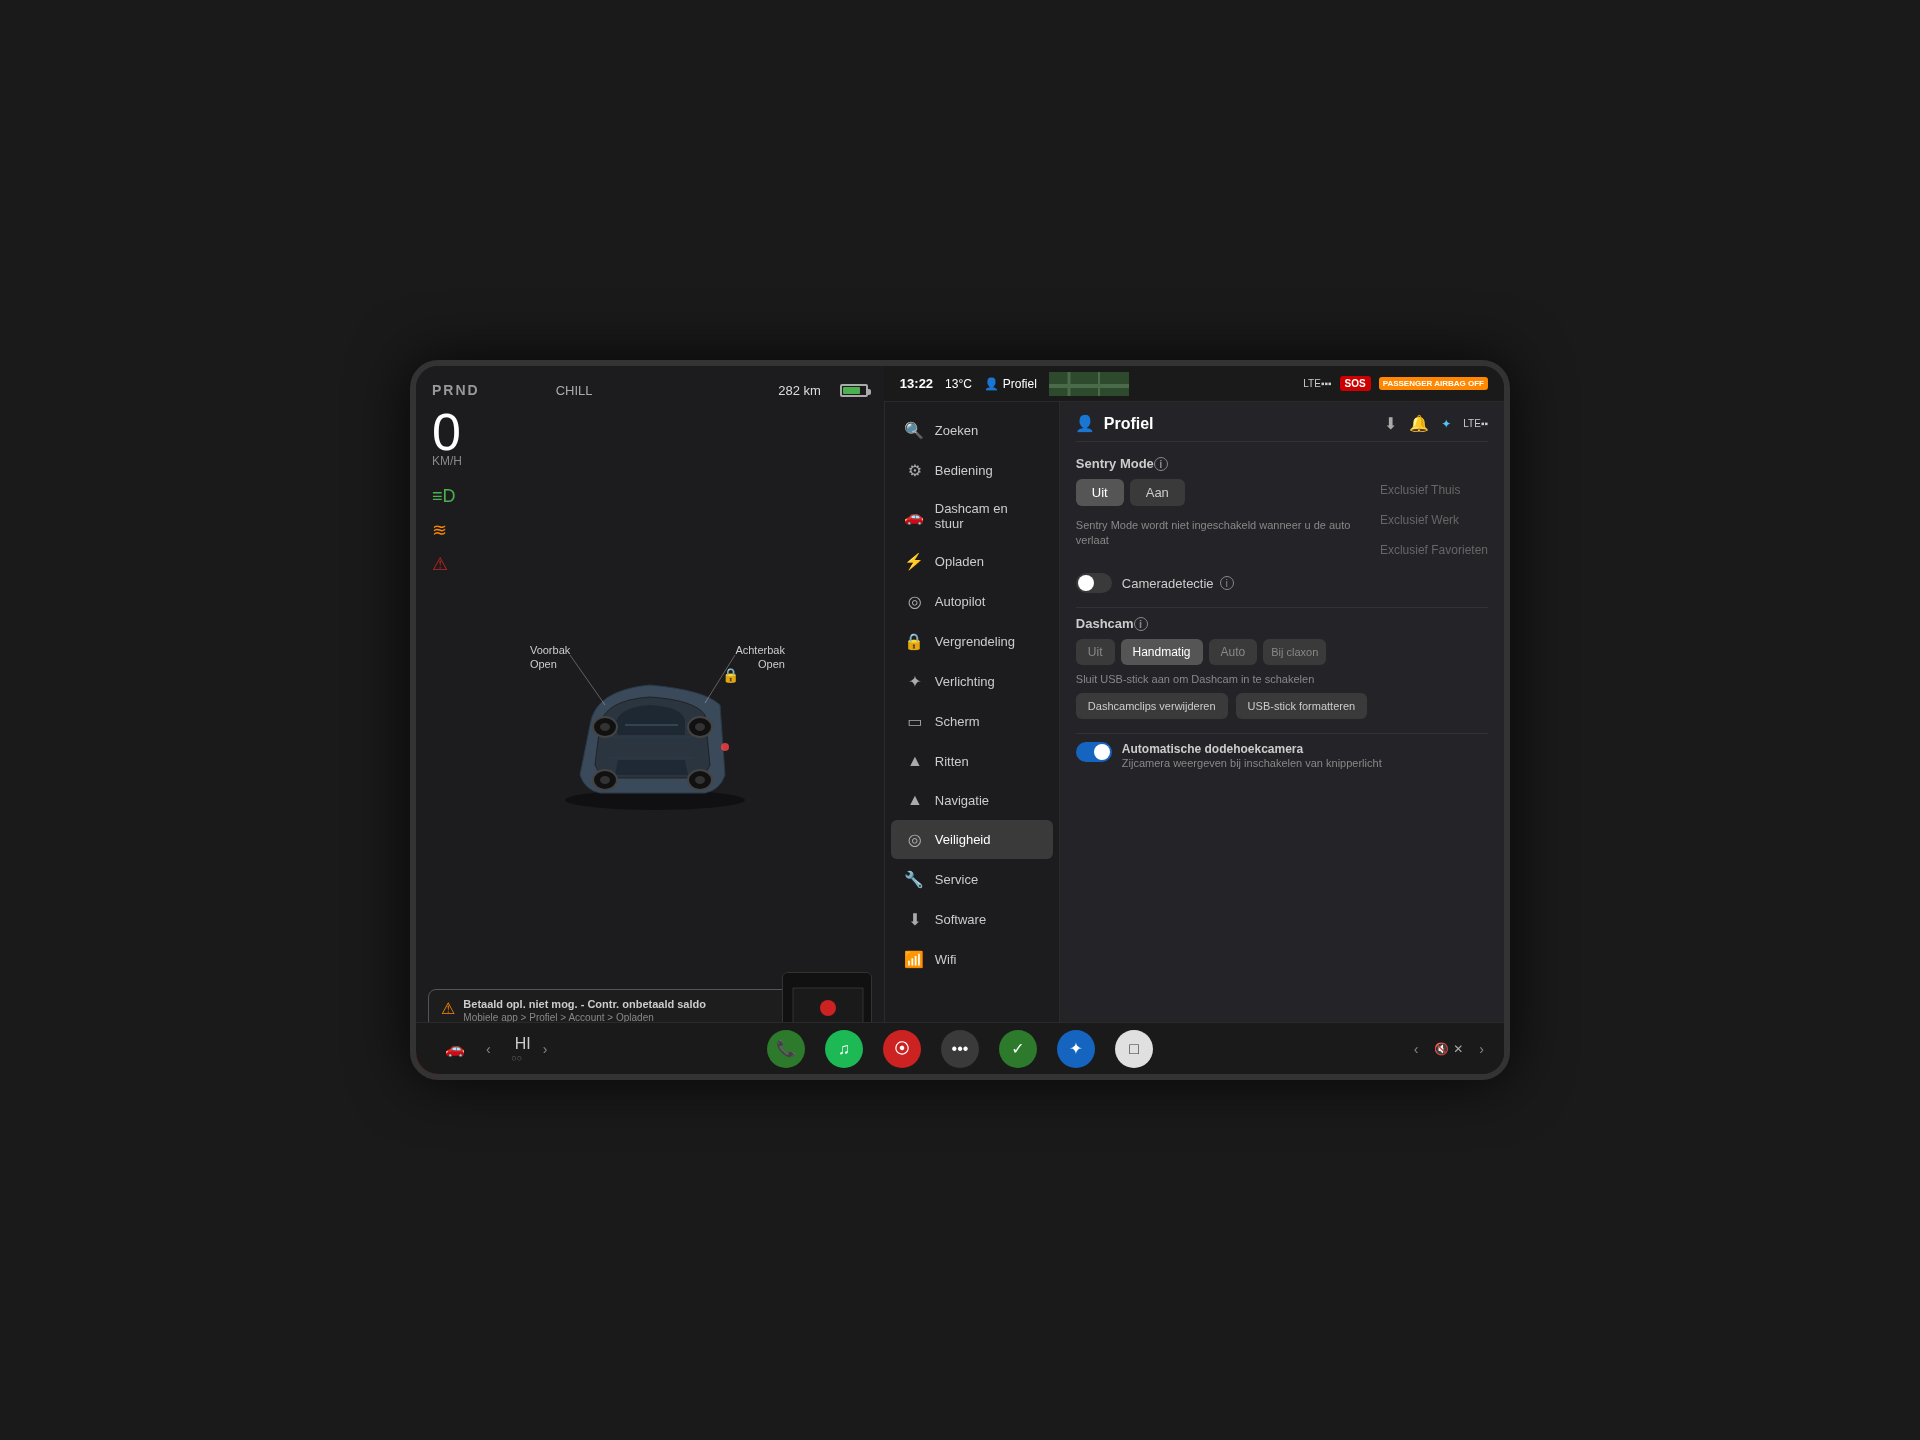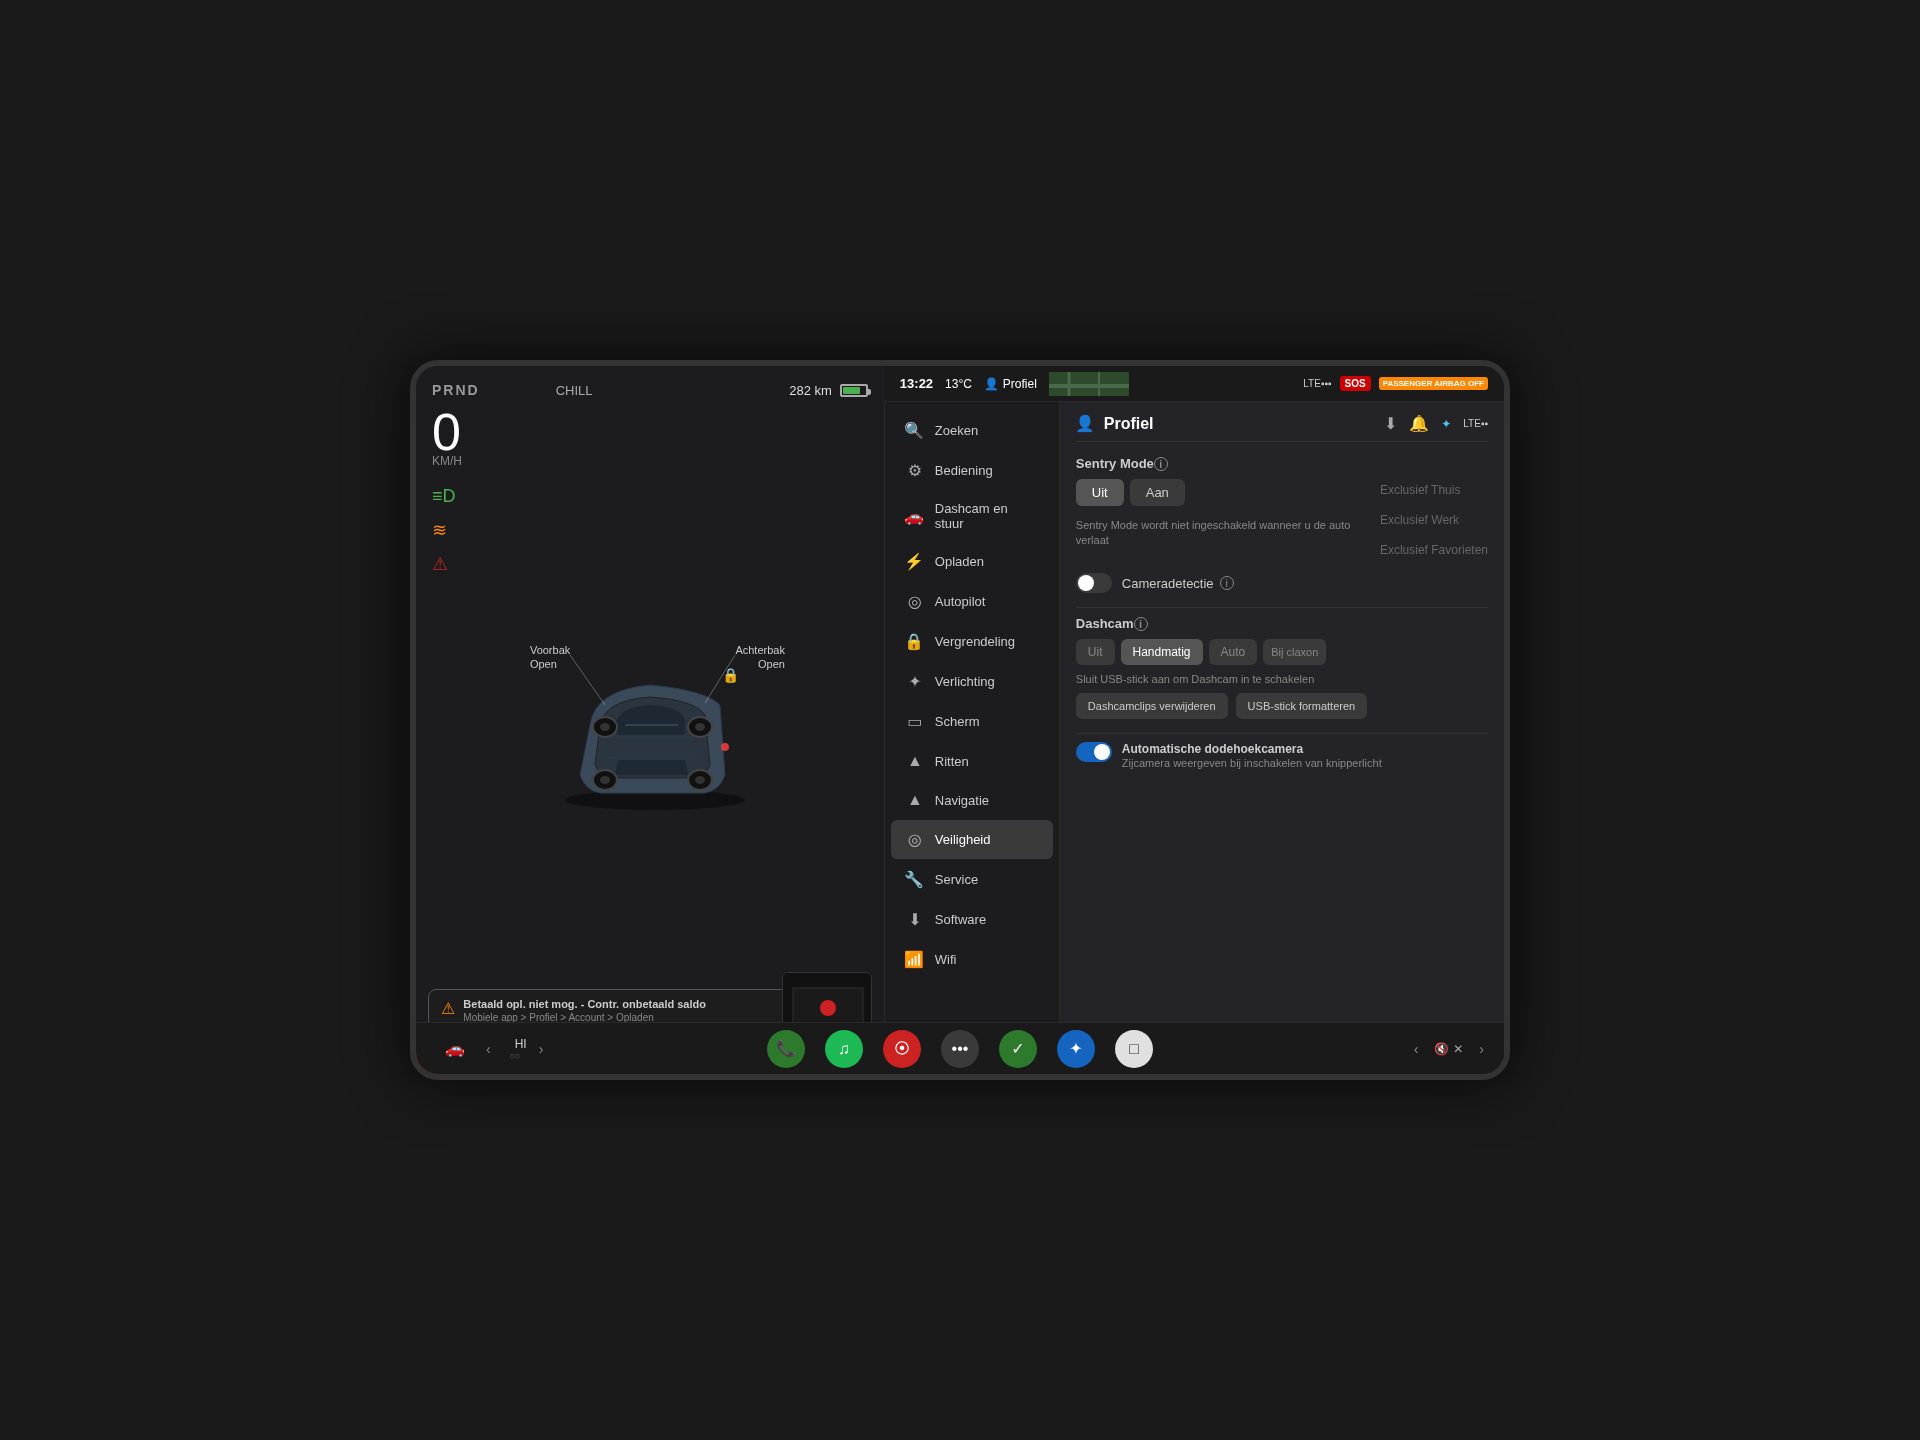--- a/index.html
+++ b/index.html
@@ -121,21 +121,21 @@
       font-size: 13px;
       margin-left: 60px;
     }
 
     .range-display {
       margin-left: auto;
       color: #ddd;
       font-size: 13px;
       display: flex;
       align-items: center;
-      gap: 8px;
+      gap: 19px;
     }
 
     .battery-icon {
       display: inline-block;
       width: 28px;
       height: 13px;
       border: 2px solid #aaa;
       border-radius: 2px;
       position: relative;
     }
@@ -308,21 +308,21 @@
     }
 
     .nav-arrow {
       color: #888;
       font-size: 14px;
       cursor: pointer;
     }
 
     .hi-label {
       color: #ccc;
-      font-size: 12px;
+      font-size: 16px;
       text-align: right;
       padding-left: 12px;
     }
 
     
     .right-section {
       width: 57%;
       display: flex;
       background: #1c1c1e;
       border-left: 1px solid #2a2a2a;

